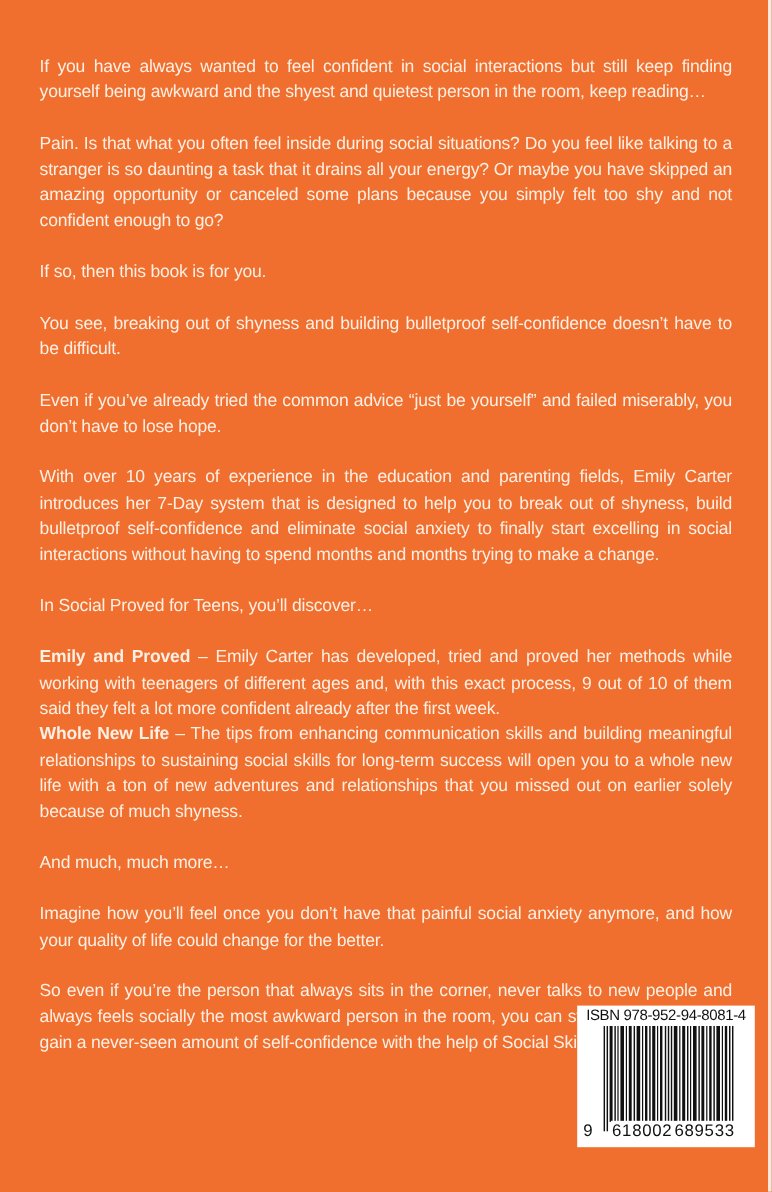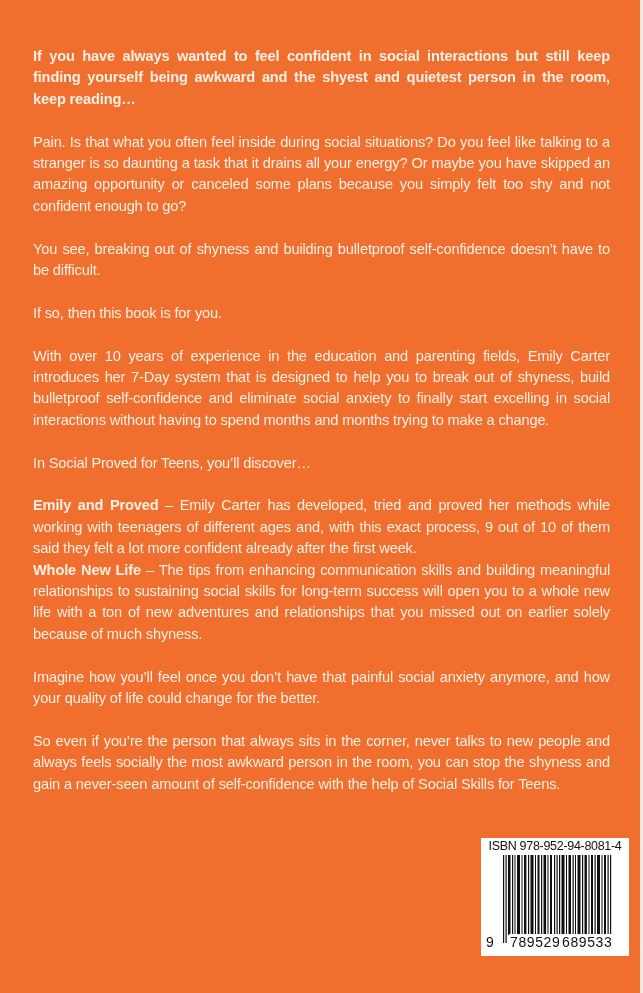--- a/index.html
+++ b/index.html
@@ -33,21 +33,21 @@
       letter-spacing: -0.15px;
     }
     .content p {
       margin: 0 0 21.4px 0;
       text-align: justify;
     }
     .content p.tight {
       margin-bottom: 0;
     }
     .content p.bold-all {
-      font-weight: bold;
+      font-weight: normal;
     }
     .content .feature-title {
       font-weight: bold;
     }
     .isbn-box {
       position: absolute;
       left: 459px;
       top: 838px;
       width: 148px;
       height: 118px;
@@ -93,34 +93,36 @@
   </style>
 </head>
 <body>
 
 <div class="right-edge"></div>
 
 <div class="content">
   <p class="bold-all">If you have always wanted to feel confident in social interactions but still keep finding yourself being awkward and the shyest and quietest person in the room, keep reading…</p>
 
   <p>Pain. Is that what you often feel inside during social situations? Do you feel like talking to a stranger is so daunting a task that it drains all your energy? Or maybe you have skipped an amazing opportunity or canceled some plans because you simply felt too shy and not confident enough to go?</p>
+  <p>If so, then this book is for you.</p>
   <p>You see, breaking out of shyness and building bulletproof self-confidence doesn’t have to be difficult.</p>
-  <p>If so, then this book is for you.</p>
+  <p>Even if you’ve already tried the common advice “just be yourself” and failed miserably, you don’t have to lose hope.</p>
   <p>With over 10 years of experience in the education and parenting fields, Emily Carter introduces her 7-Day system that is designed to help you to break out of shyness, build bulletproof self-confidence and eliminate social anxiety to finally start excelling in social interactions without having to spend months and months trying to make a change.</p>
   <p>In Social Proved for Teens, you’ll discover…</p>
 
   <div>
     <p class="tight">
       <span class="feature-title">Emily and Proved</span><span> – </span><span>Emily Carter has developed, tried and proved her methods while working with teenagers of different ages and, with this exact process, 9 out of 10 of them said they felt a lot more confident already after the first week.</span>
     </p>
     <p>
       <span class="feature-title">Whole New Life</span><span> – </span><span>The tips from enhancing communication skills and building meaningful relationships to sustaining social skills for long-term success will open you to a whole new life with a ton of new adventures and relationships that you missed out on earlier solely because of much shyness.</span>
     </p>
   </div>
 
+  <p class="bold-all">And much, much more…</p>
 
   <p>Imagine how you’ll feel once you don’t have that painful social anxiety anymore, and how your quality of life could change for the better.</p>
   <p>So even if you’re the person that always sits in the corner, never talks to new people and always feels socially the most awkward person in the room, you can stop the shyness and gain a never-seen amount of self-confidence with the help of Social Skills for Teens.</p>
 </div>
 
 <div class="isbn-box">
   <div class="isbn-text">ISBN 978-952-94-8081-4</div>
   <svg class="barcode" viewBox="0 0 112 88" preserveAspectRatio="none">
     <g fill="#111111">
 
@@ -160,16 +162,16 @@
       <rect x="96" y="0" width="3" height="80"></rect>
       <rect x="100.5" y="0" width="1" height="80"></rect>
       <rect x="103" y="0" width="2" height="80"></rect>
 
       <rect x="106.5" y="0" width="1.2" height="88"></rect>
       <rect x="109" y="0" width="1.2" height="88"></rect>
     </g>
   </svg>
   <div class="barcode-digits">
     <span style="left:2px;">9</span>
-    <span style="left:26px;">789529</span>
+    <span style="left:26px;">618002</span>
     <span style="left:78px;">689533</span>
   </div>
 </div>
 
 </body></html>

